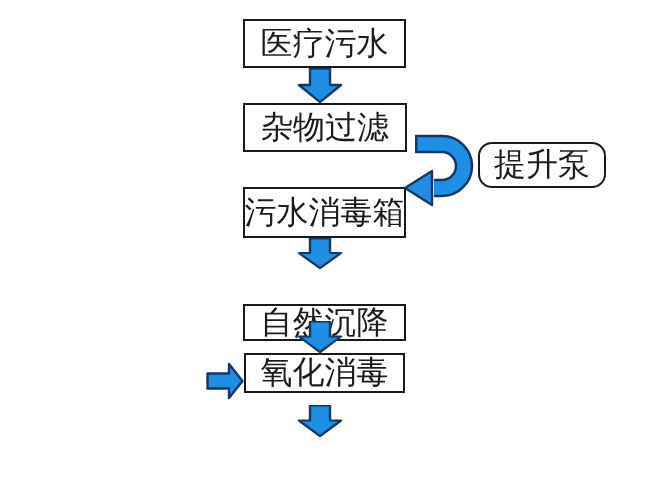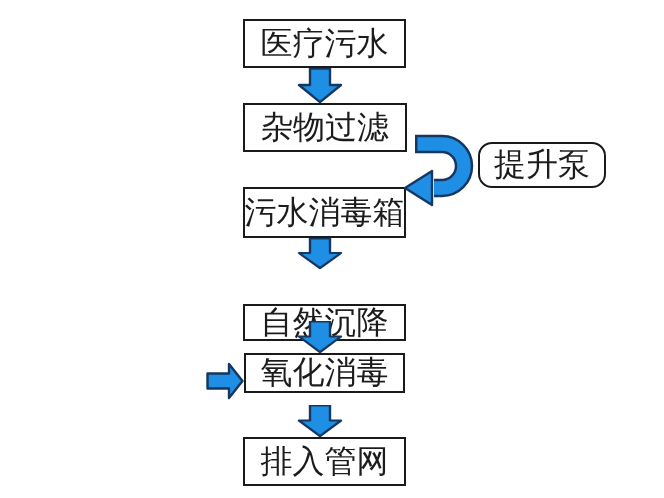--- a/index.html
+++ b/index.html
@@ -67,23 +67,20 @@
   </div>
   <div class="node n3">
     <span>污水消毒箱</span>
   </div>
   <div class="node n4">
     <span>自然沉降</span>
   </div>
   <div class="node n5">
     <span>氧化消毒</span>
   </div>
-  <div class="node n6">
-    <span>排入管网</span>
-  </div>
 
   <div class="node rounded pump">
     <span>提升泵</span>
   </div>
 
   <svg class="arrow a1" viewBox="0 0 48 36" preserveAspectRatio="none">
     <polygon class="arrow-fill arrow-stroke" stroke-width="2.4" stroke-linejoin="round" points="14,0.5 34,0.5 34,17.5 45,17.5 24,35 3,17.5 14,17.5"></polygon>
   </svg>
   <svg class="arrow a2" viewBox="0 0 48 36" preserveAspectRatio="none">
     <polygon class="arrow-fill arrow-stroke" stroke-width="2.4" stroke-linejoin="round" points="14,0.5 34,0.5 34,17.5 45,17.5 24,35 3,17.5 14,17.5"></polygon>

